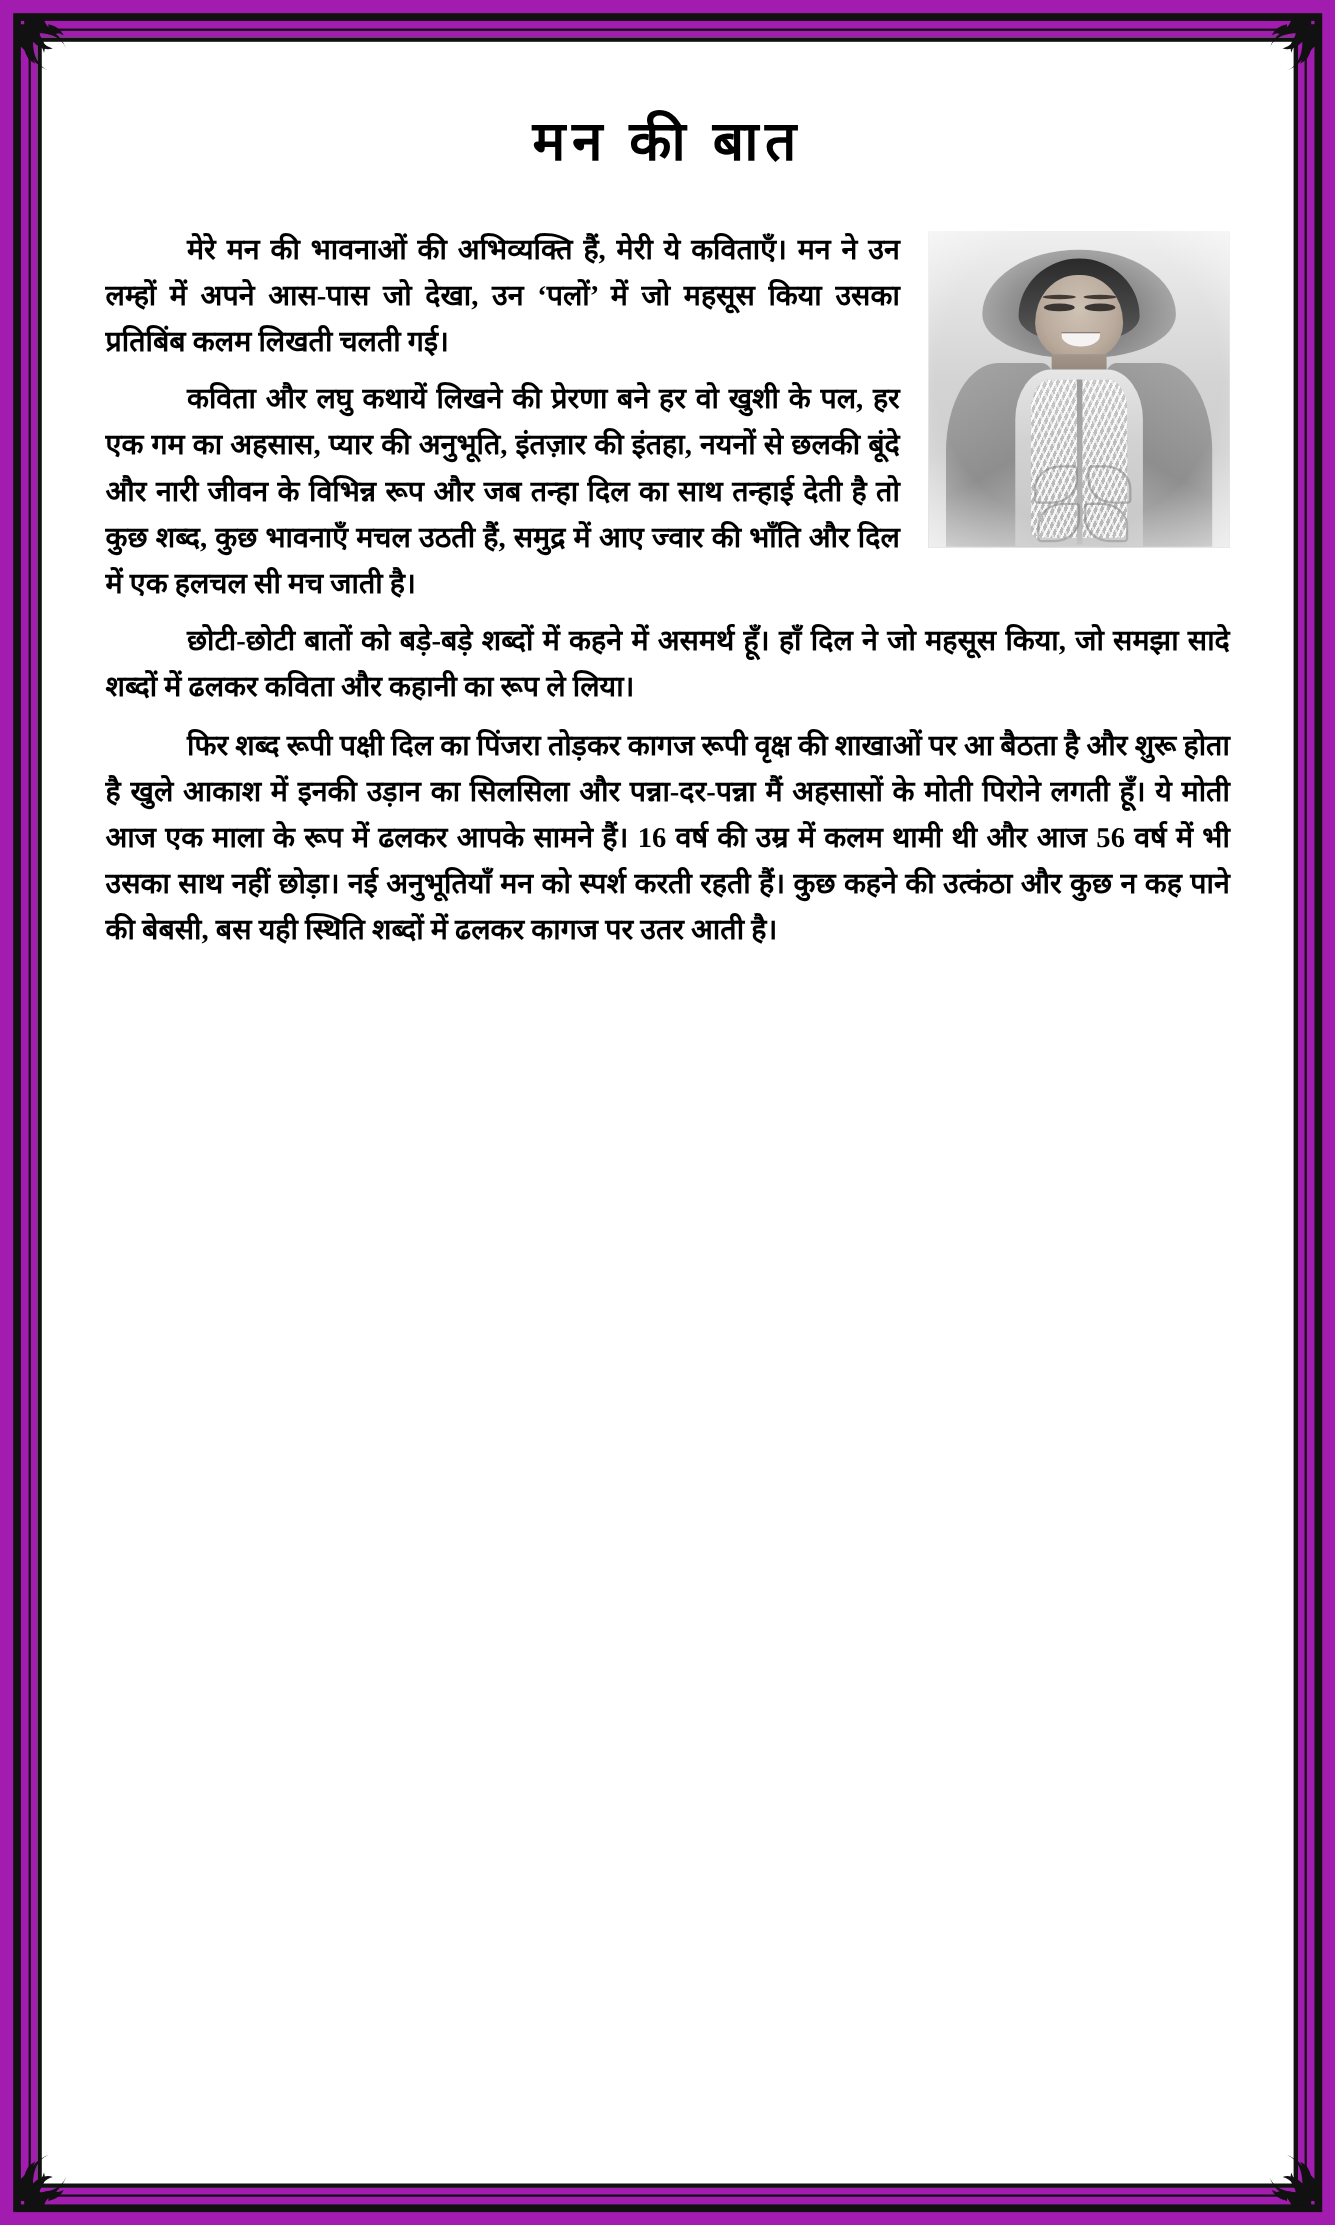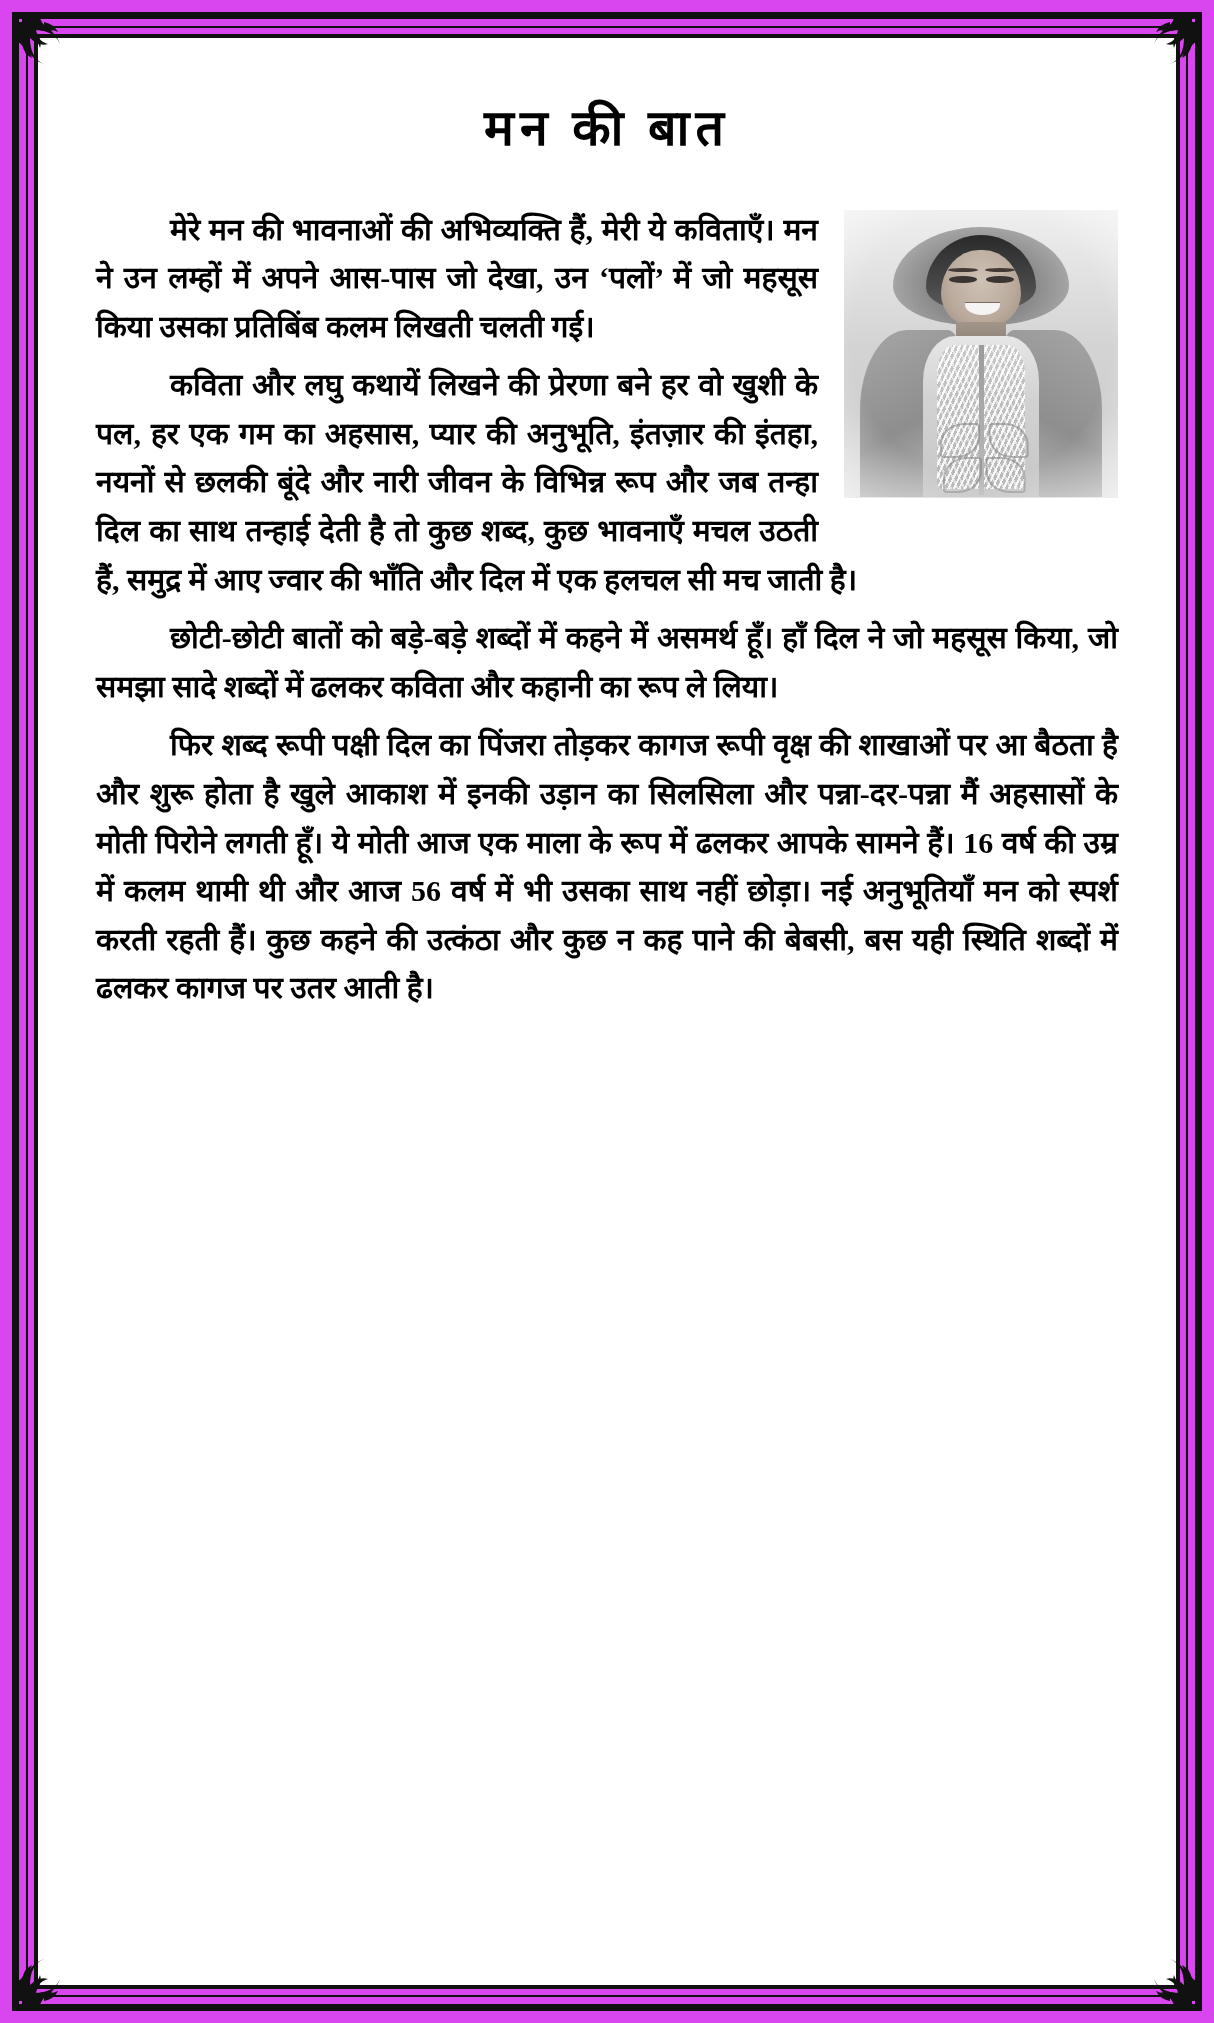--- a/index.html
+++ b/index.html
@@ -5,21 +5,21 @@
   html,body{margin:0;padding:0;background:#ffffff;}
   body{
     font-family:"Liberation Serif","DejaVu Serif",serif;
     width:1214px;height:2023px;
     overflow:hidden;
     position:relative;
   }
   
   .page{
     position:absolute;inset:0;
-    background:#d946ef;
+    background:#a21caf;
     box-sizing:border-box;
     padding:0;
   }
   .frame-outer{
     position:absolute;
     left:12px;top:12px;right:12px;bottom:12px;
     border:7px solid #111;
     box-sizing:border-box;
   }
   .frame-mid{
@@ -157,21 +157,21 @@
   .portrait .swirl.b{left:53%;top:74%;transform:scaleX(-1);}
   .portrait .swirl.c{left:36%;top:86%;}
   .portrait .swirl.d{left:52%;top:86%;transform:scaleX(-1);}
   .portrait .vignette{
     position:absolute;inset:0;
     background:radial-gradient(ellipse 86% 86% at 50% 46%, rgba(255,255,255,0) 55%, rgba(255,255,255,.55) 85%, rgba(255,255,255,.9) 100%);
   }
 
   p.body-text{
     margin:0 0 0 0;
-    font-size:30px;
+    font-size:26px;
     line-height:1.62;
     color:#000;
     text-align:justify;
     text-justify:inter-word;
     text-indent:74px;
     font-family:"Liberation Serif","DejaVu Serif",serif;
     font-weight:600;
   }
   p.body-text + p.body-text{margin-top:10px;}
   p.last{text-align:justify;}

